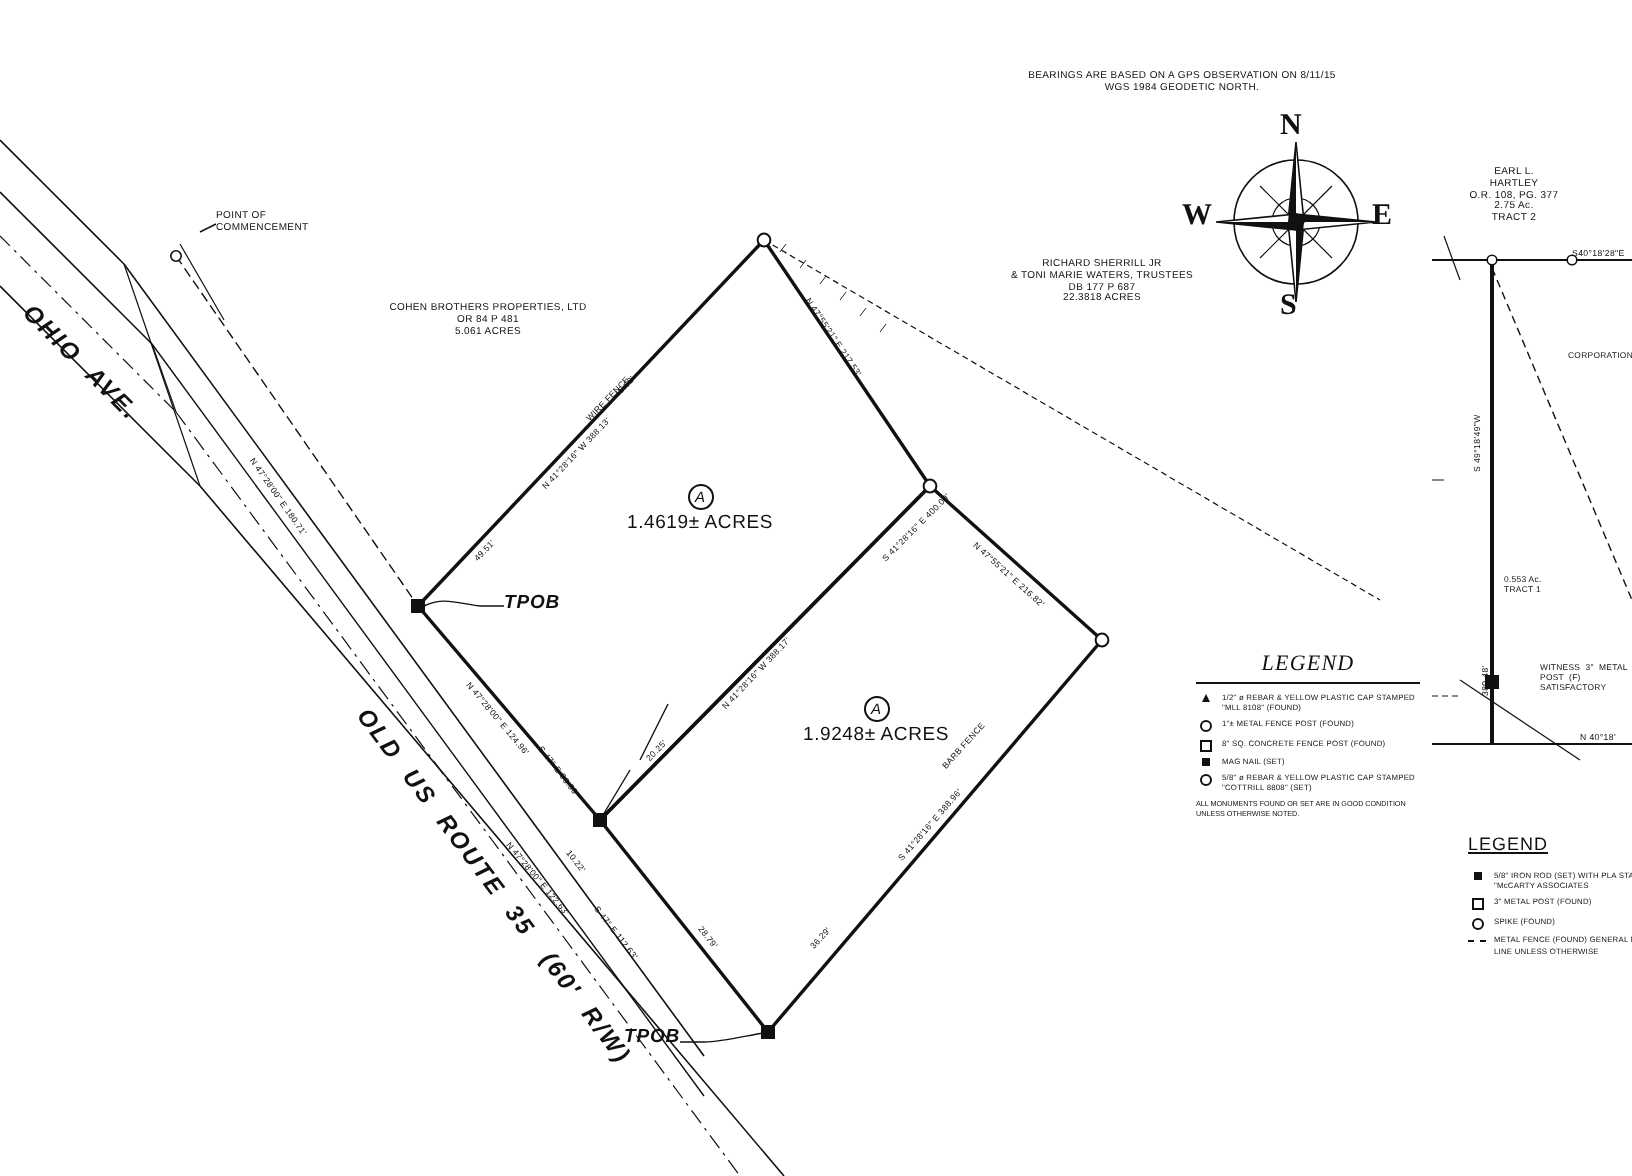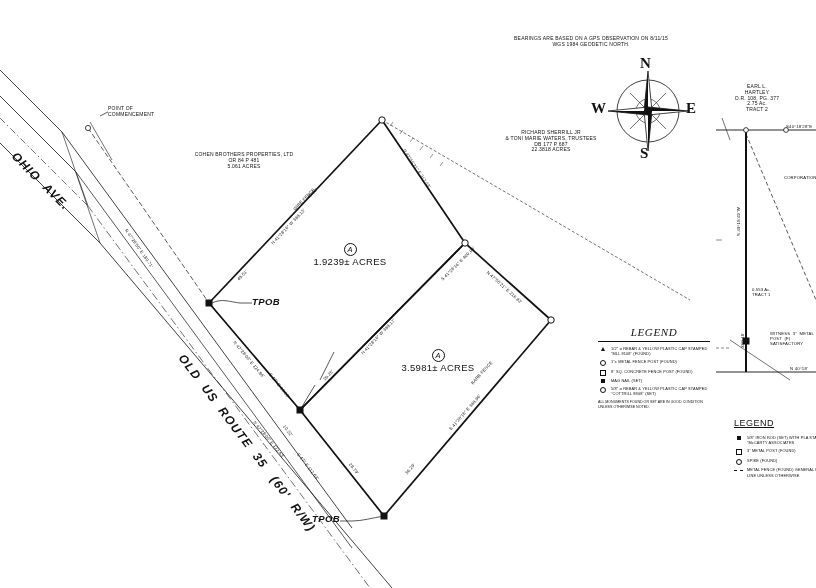--- a/index.html
+++ b/index.html
@@ -146,25 +146,25 @@
 DB 177 P 687
 22.3818 ACRES</div>
   <div class="lbl tiny5 ctr" style="left:726px;top:84px;width:62px;">EARL L.
 HARTLEY
 O.R. 108, PG. 377
 2.75 Ac.
 TRACT 2</div>
 
   <div style="position:absolute;left:296px;top:238px;width:108px;text-align:center;">
     <div class="circA">A</div>
-    <div class="acre">1.9239±  ACRES</div>
+    <div class="acre">1.4619±  ACRES</div>
   </div>
   <div style="position:absolute;left:382px;top:344px;width:112px;text-align:center;">
     <div class="circA">A</div>
-    <div class="acre">3.5981±  ACRES</div>
+    <div class="acre">1.9248±  ACRES</div>
   </div>
 
   <div class="lbl road" style="left:18px;top:150px;transform:rotate(45deg);transform-origin:0 0;">OHIO  AVE.</div>
   <div class="lbl road" style="left:186px;top:352px;transform:rotate(53deg);transform-origin:0 0;">OLD  US  ROUTE  35   (60'  R/W)</div>
 
   <div class="lbl tiny5" style="left:108px;top:106px;">POINT OF
 COMMENCEMENT</div>
   <div class="lbl tpob" style="left:252px;top:297px;">TPOB</div>
   <div class="lbl tpob" style="left:312px;top:514px;">TPOB</div>
 

